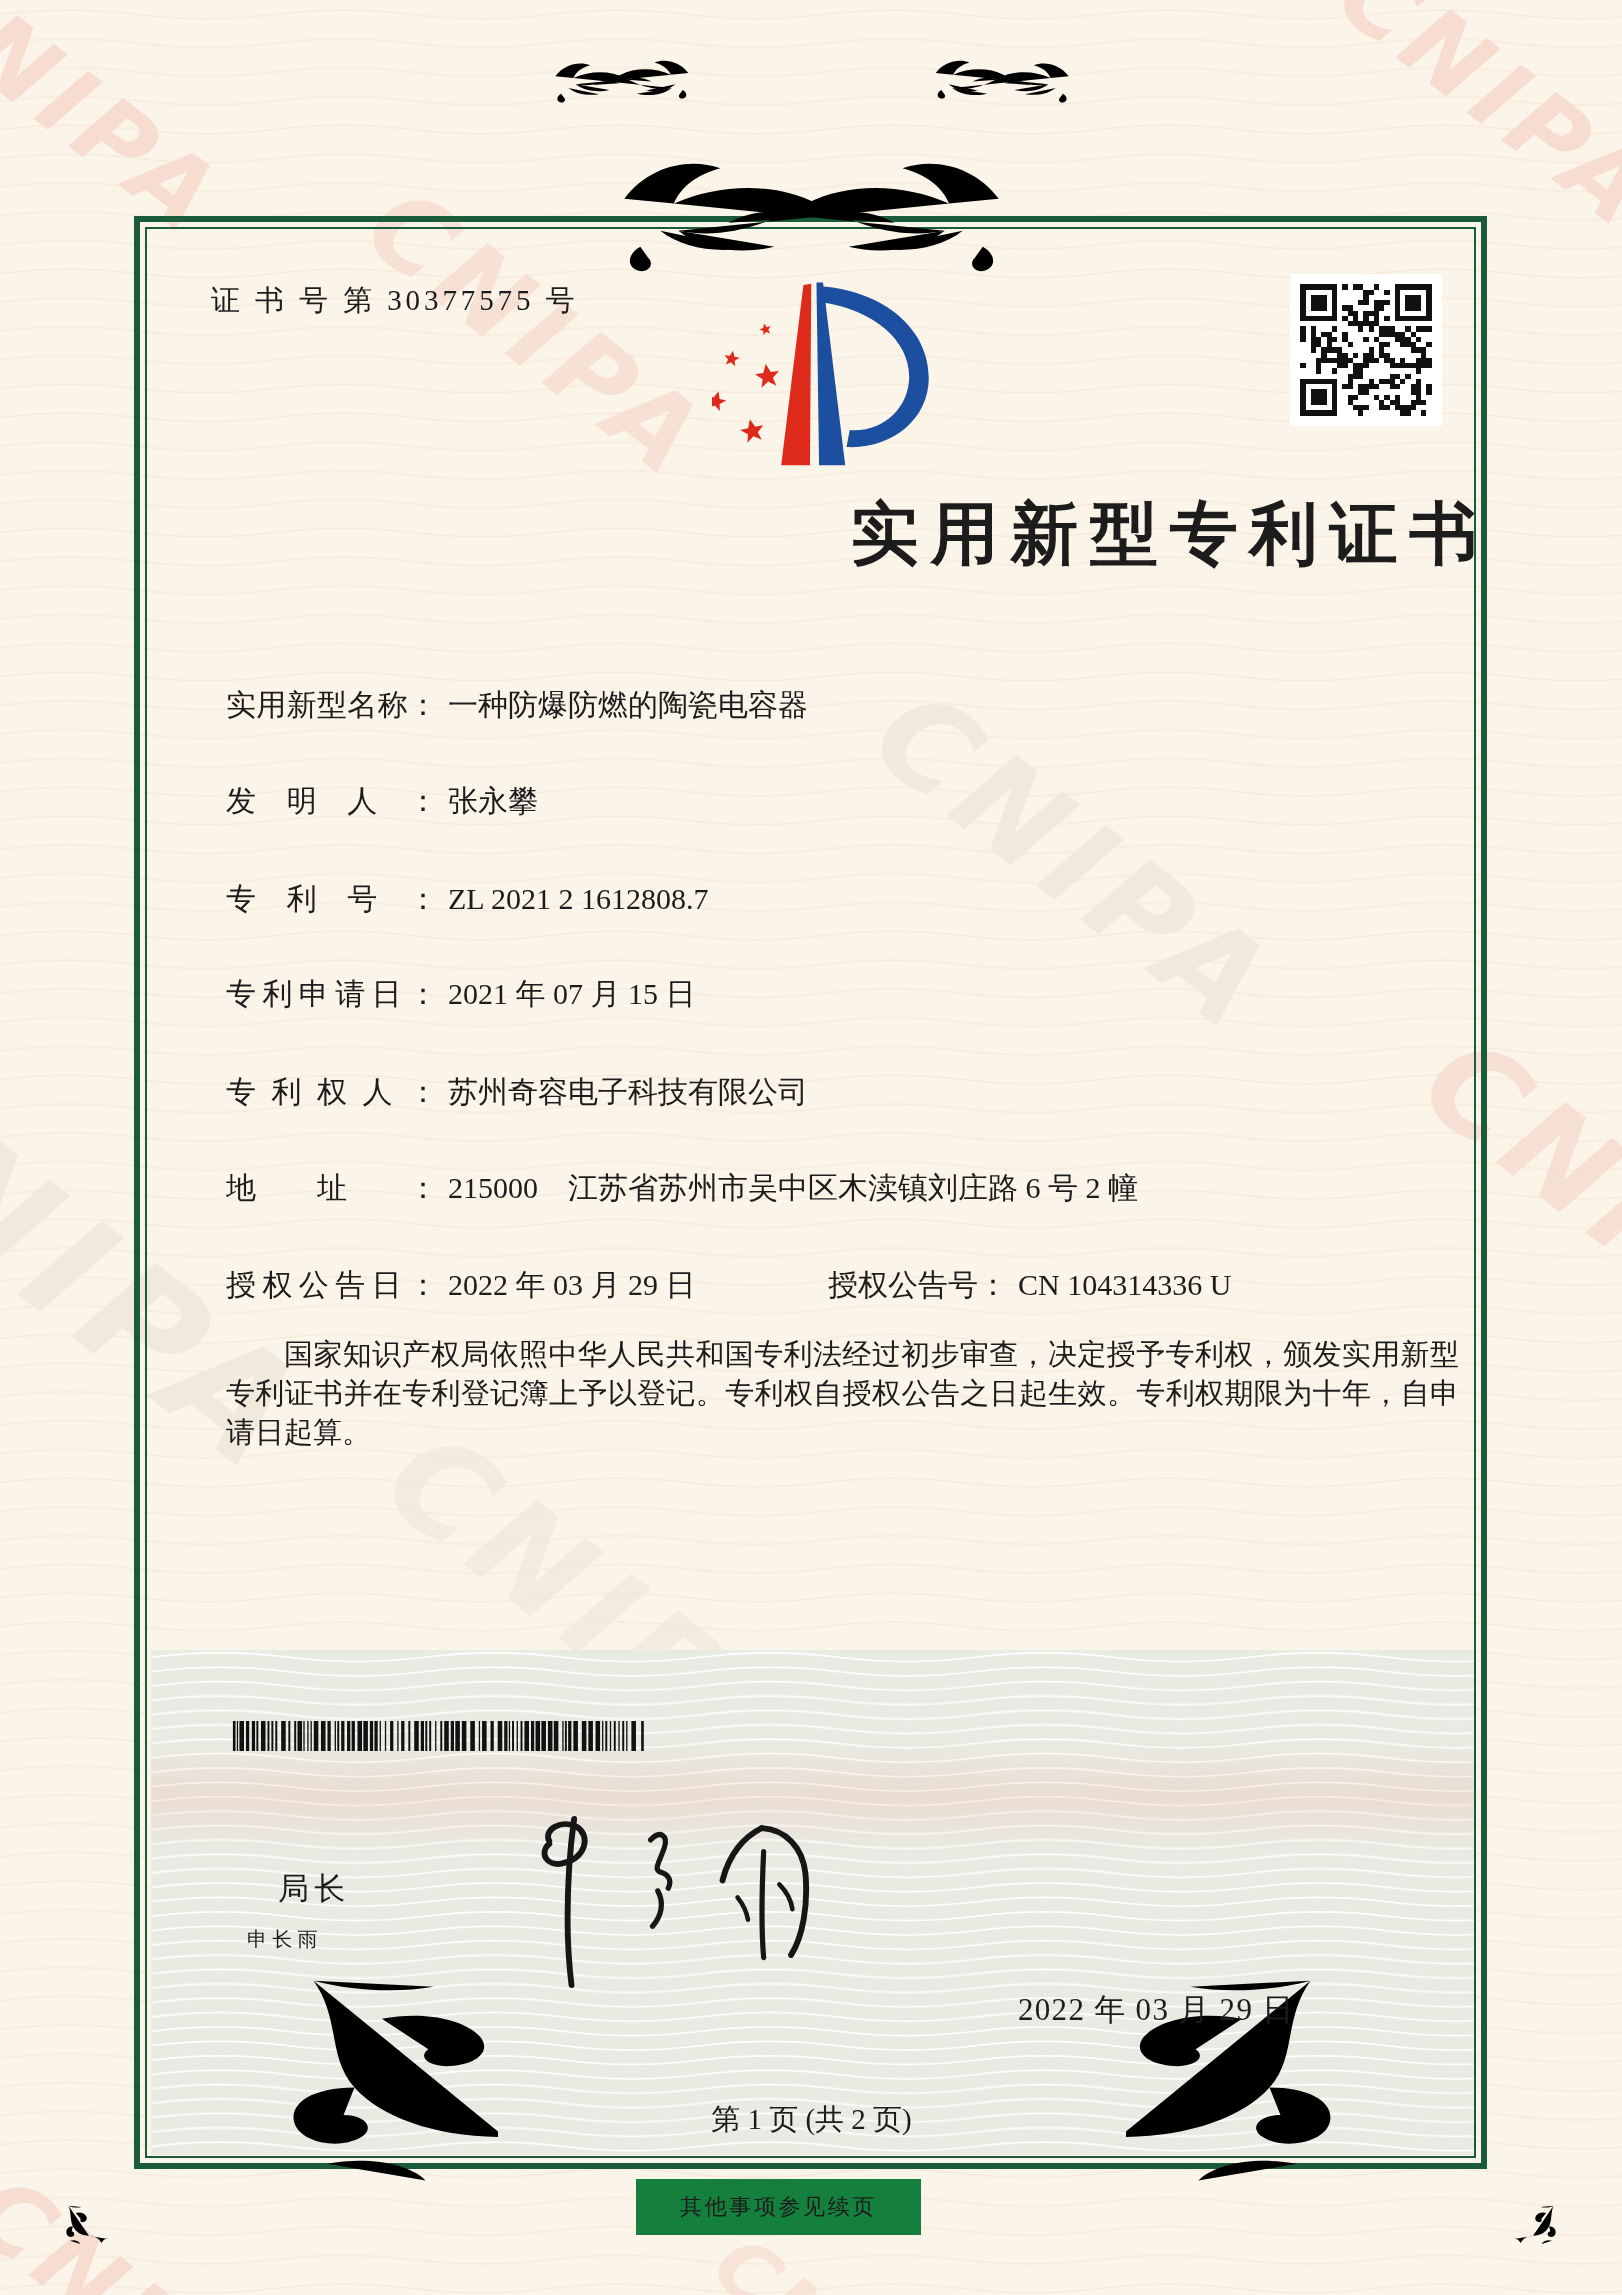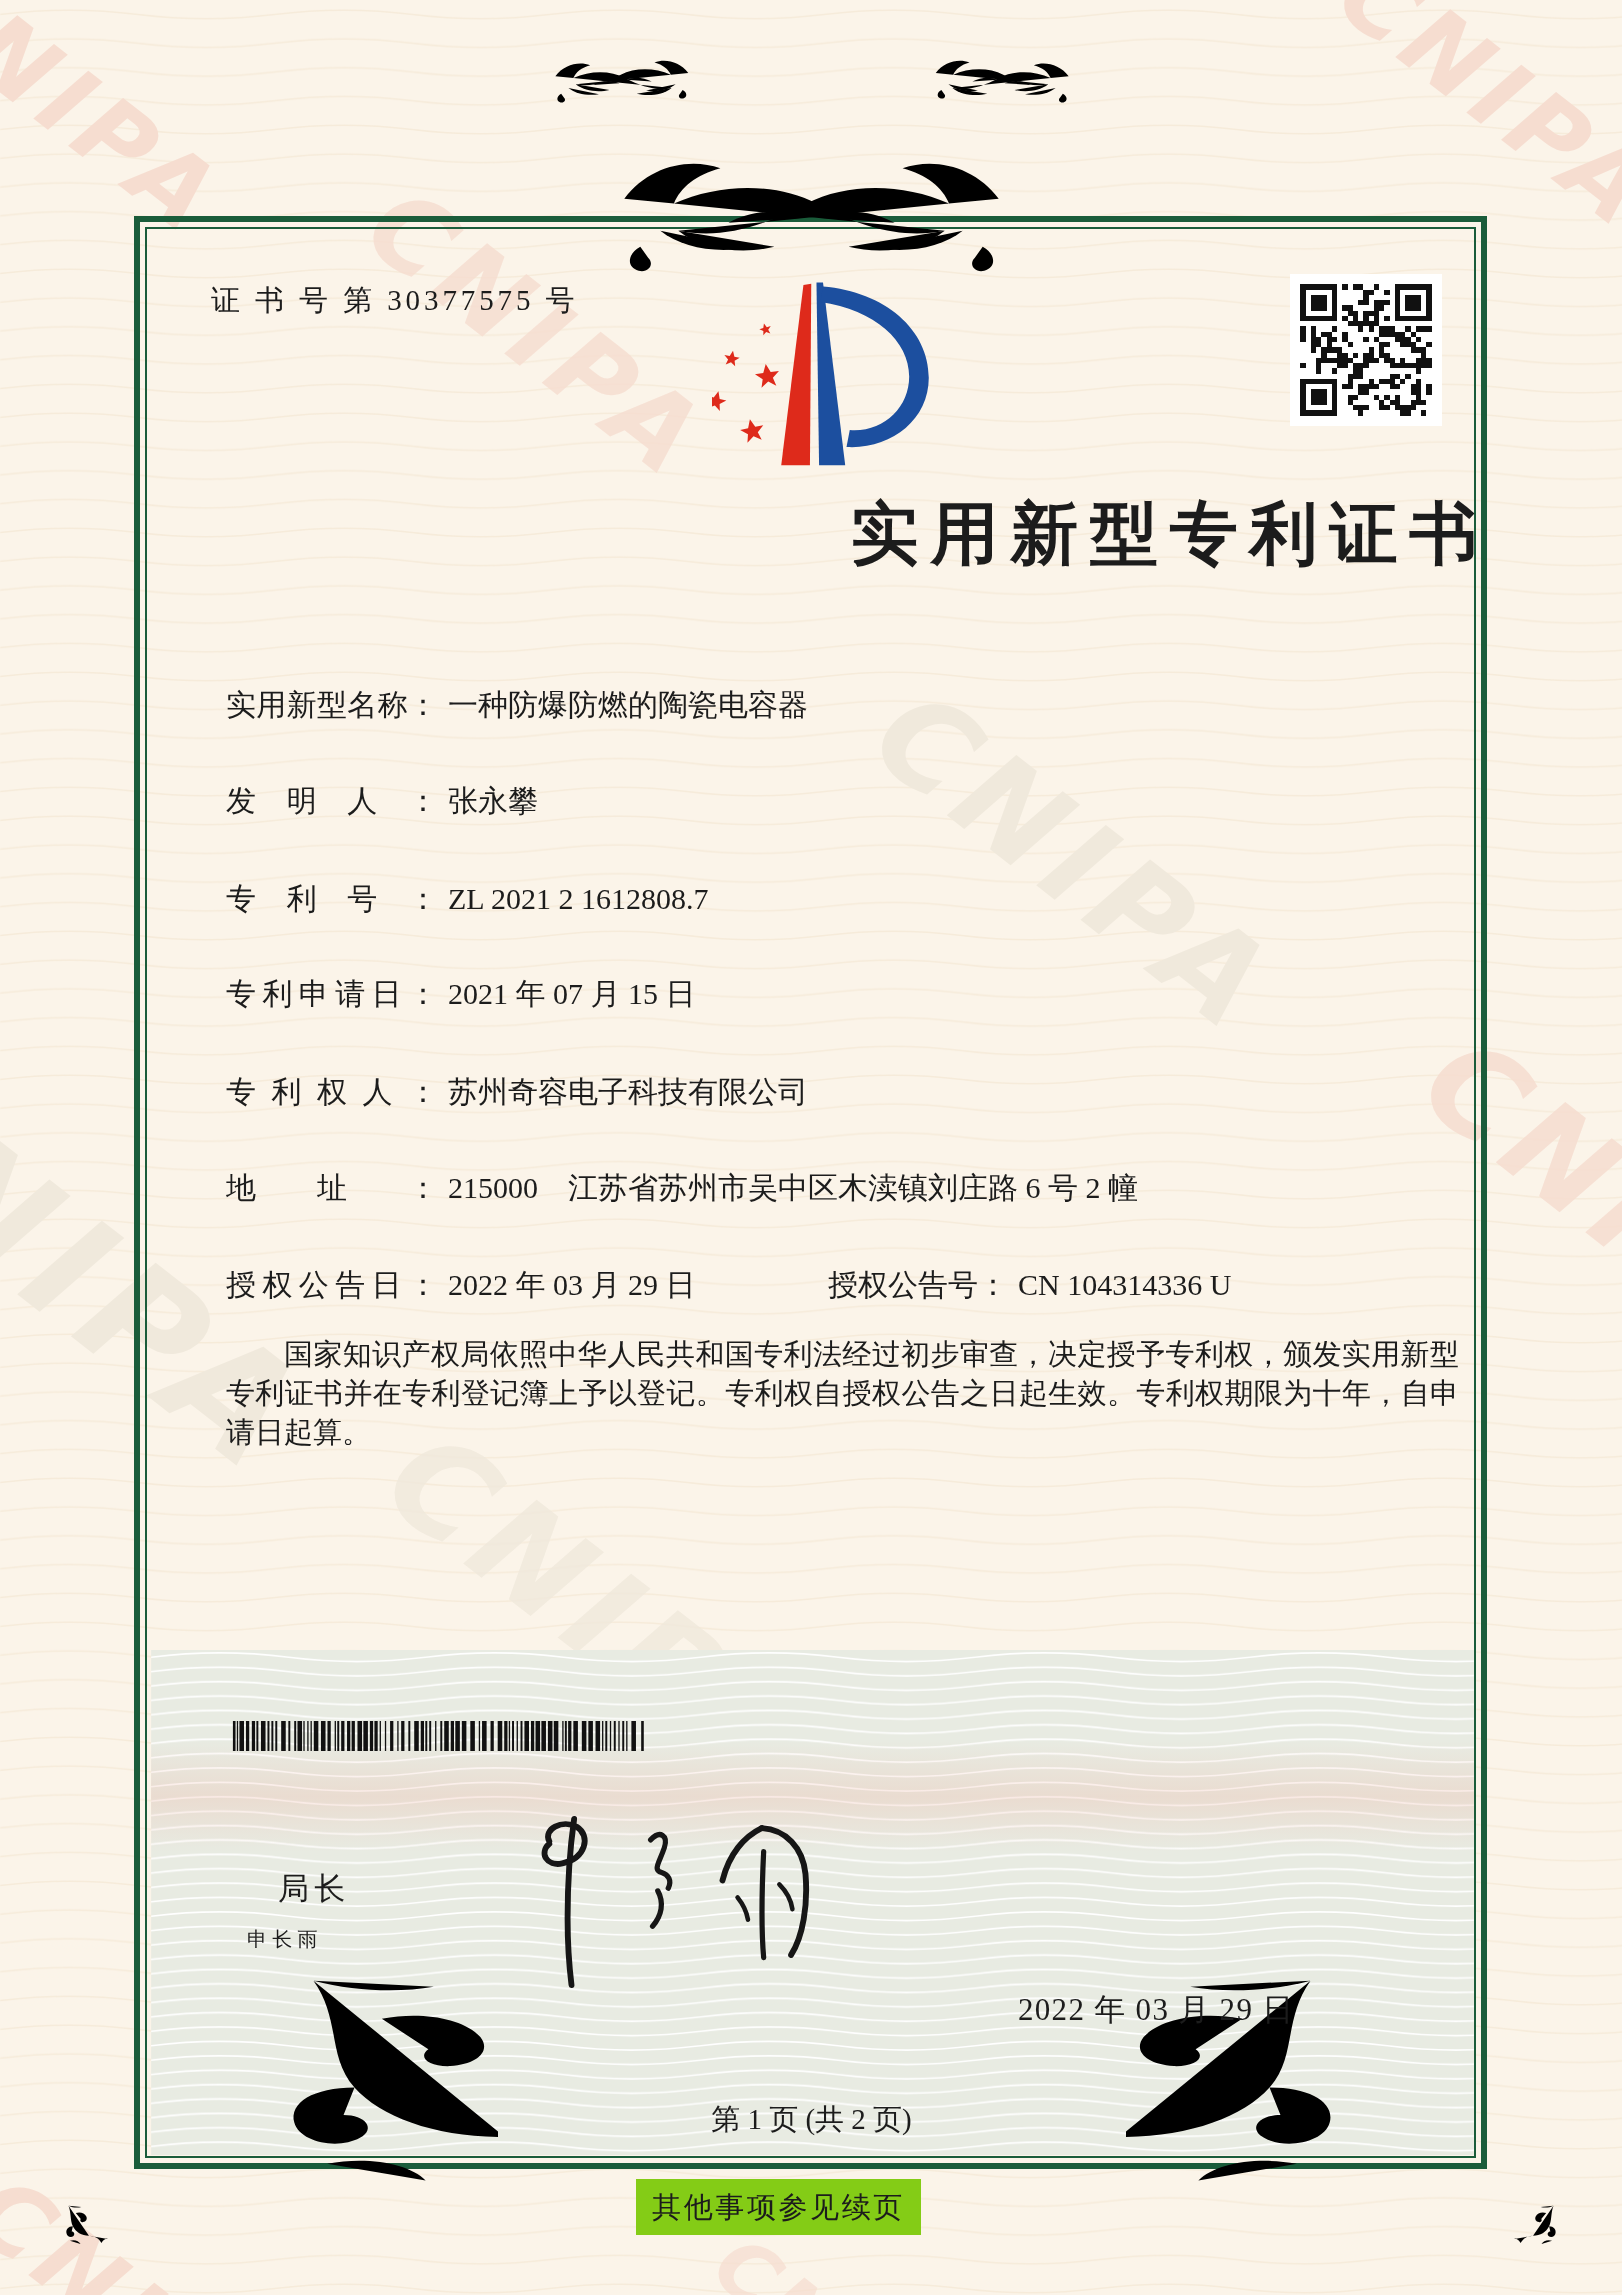--- a/index.html
+++ b/index.html
@@ -49,22 +49,22 @@
   .flabel{display:inline-block;width:212px;text-align:justify;text-align-last:justify;vertical-align:top;}
   .fvalue{margin-left:10px;}
   .fpair2{position:absolute;left:602px;top:0;}
   .paras{position:absolute;left:226px;top:1335px;width:1233px;font-size:29px;line-height:39px;text-align:justify;z-index:5;}
   .paras p{margin:0;text-indent:58px;}
   .sig-title{position:absolute;left:247px;top:1868px;font-size:31px;letter-spacing:5.2px;z-index:5;margin-left:31px;}
   .sig-name{position:absolute;left:247px;top:1926px;font-size:20px;letter-spacing:5.2px;z-index:5;}
   .issue-date{position:absolute;left:1018px;top:1989px;font-size:31px;letter-spacing:1.3px;z-index:5;}
   .page-no{position:absolute;left:134px;top:2100px;width:1355px;text-align:center;font-size:29px;z-index:5;}
   .foot-band{
-    position:absolute;left:636px;top:2179px;width:285px;height:56px;background:#84cc16;
-    text-align:center;line-height:56px;font-size:29px;letter-spacing:2.6px;z-index:5;
+    position:absolute;left:636px;top:2179px;width:285px;height:56px;background:#15803d;
+    text-align:center;line-height:56px;font-size:22px;letter-spacing:2.6px;z-index:5;
   }
   .qr-box{position:absolute;left:1290px;top:274px;width:152px;height:152px;background:#fff;z-index:5;}
   .logo{position:absolute;left:712px;top:272px;z-index:5;}
   .barcode{position:absolute;left:232px;top:1721px;z-index:5;}
   .signature{position:absolute;left:497px;top:1807px;z-index:6;}
   .signature path{stroke:#161616;fill:none;stroke-linecap:round;stroke-linejoin:round;}
 </style>
 </head>
 <body>
 

